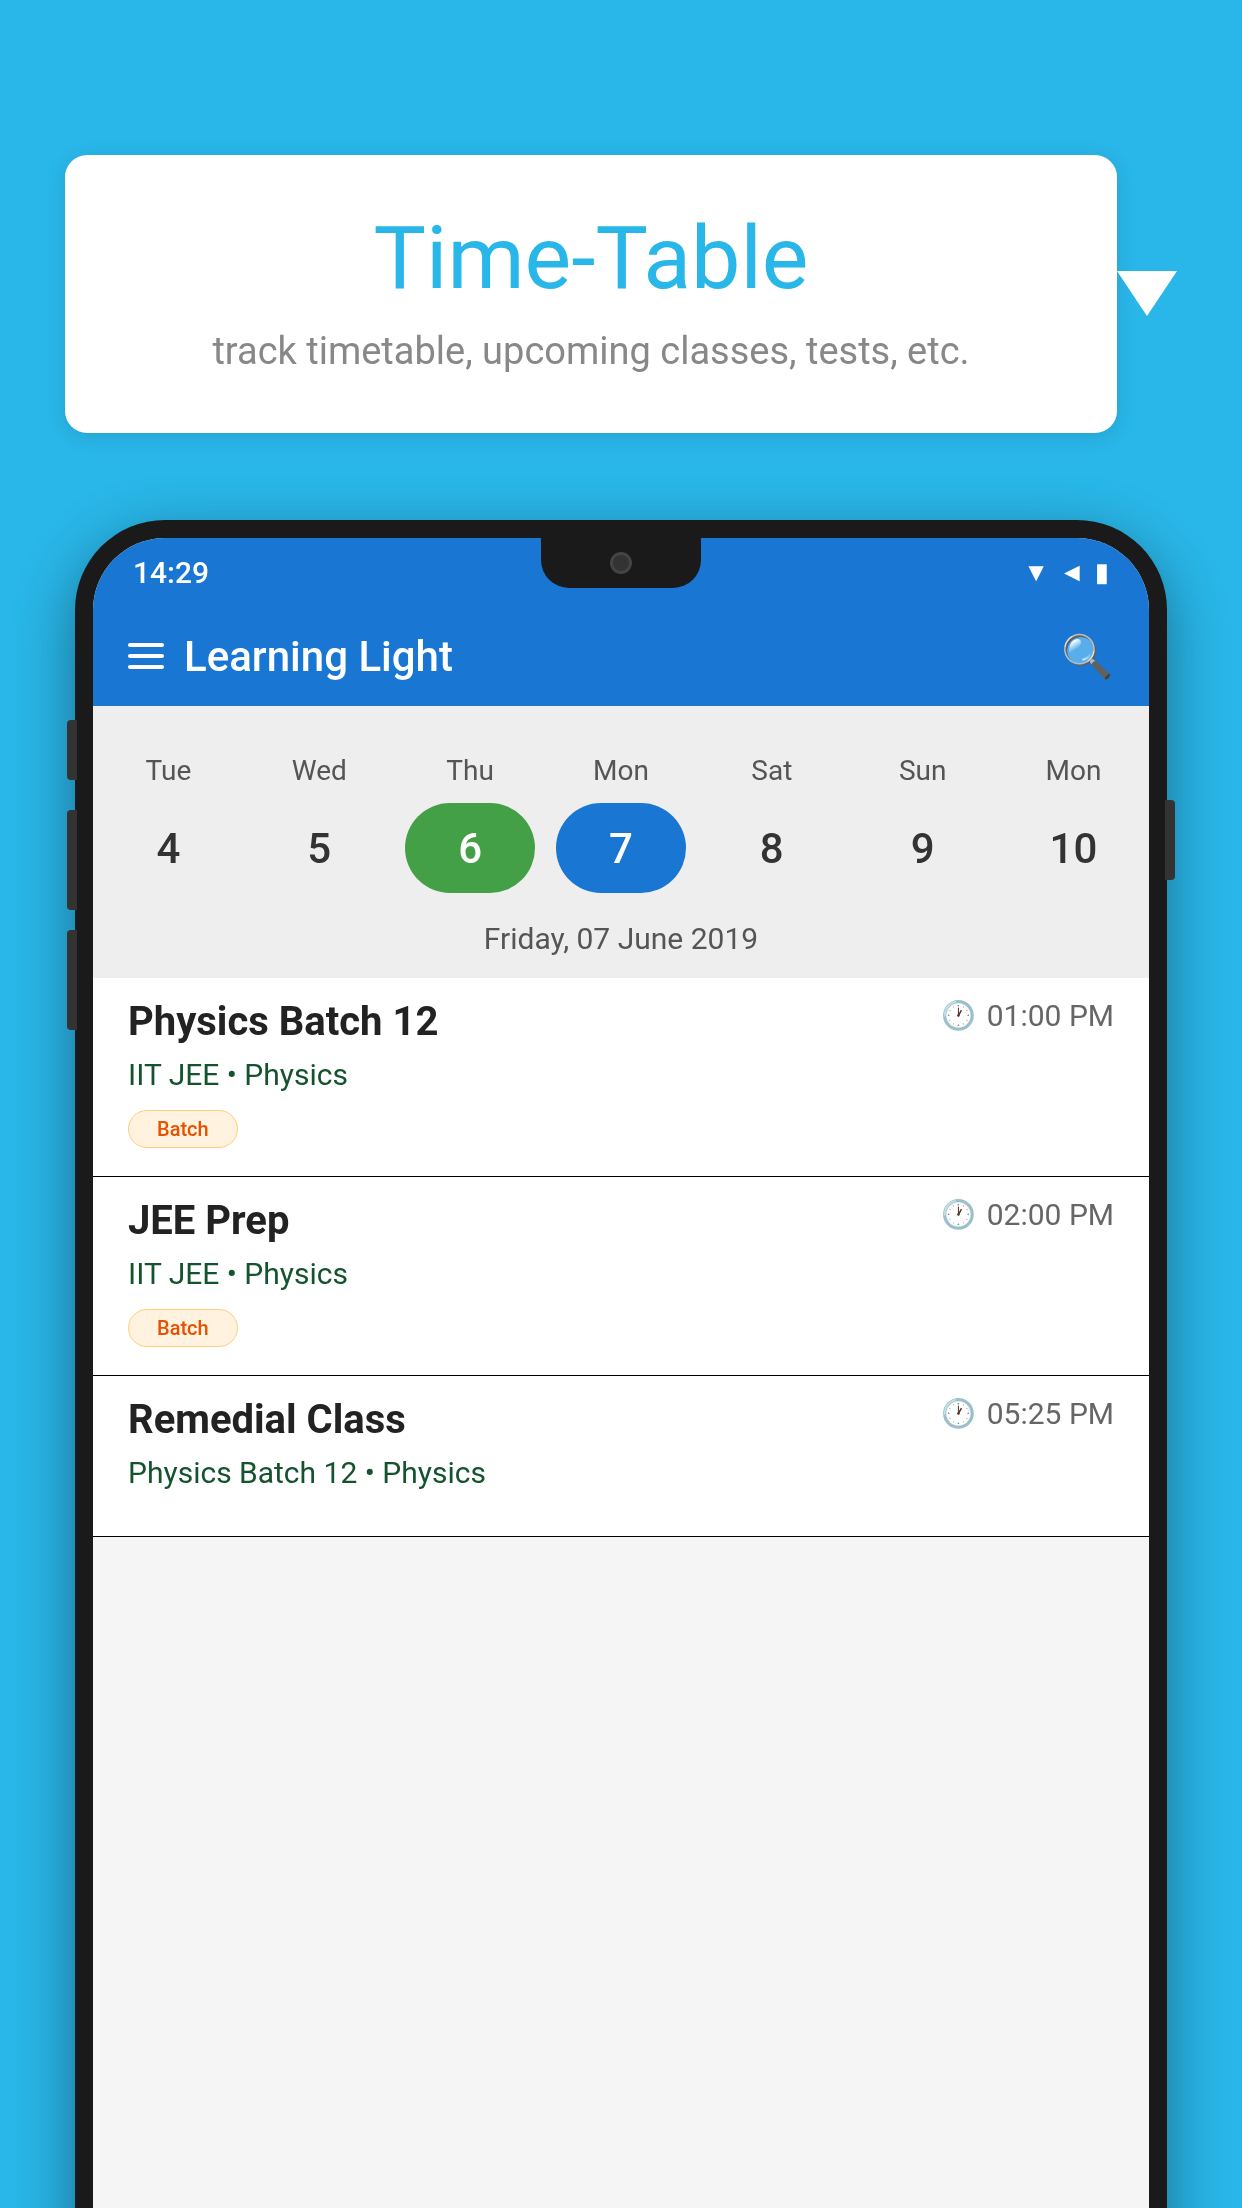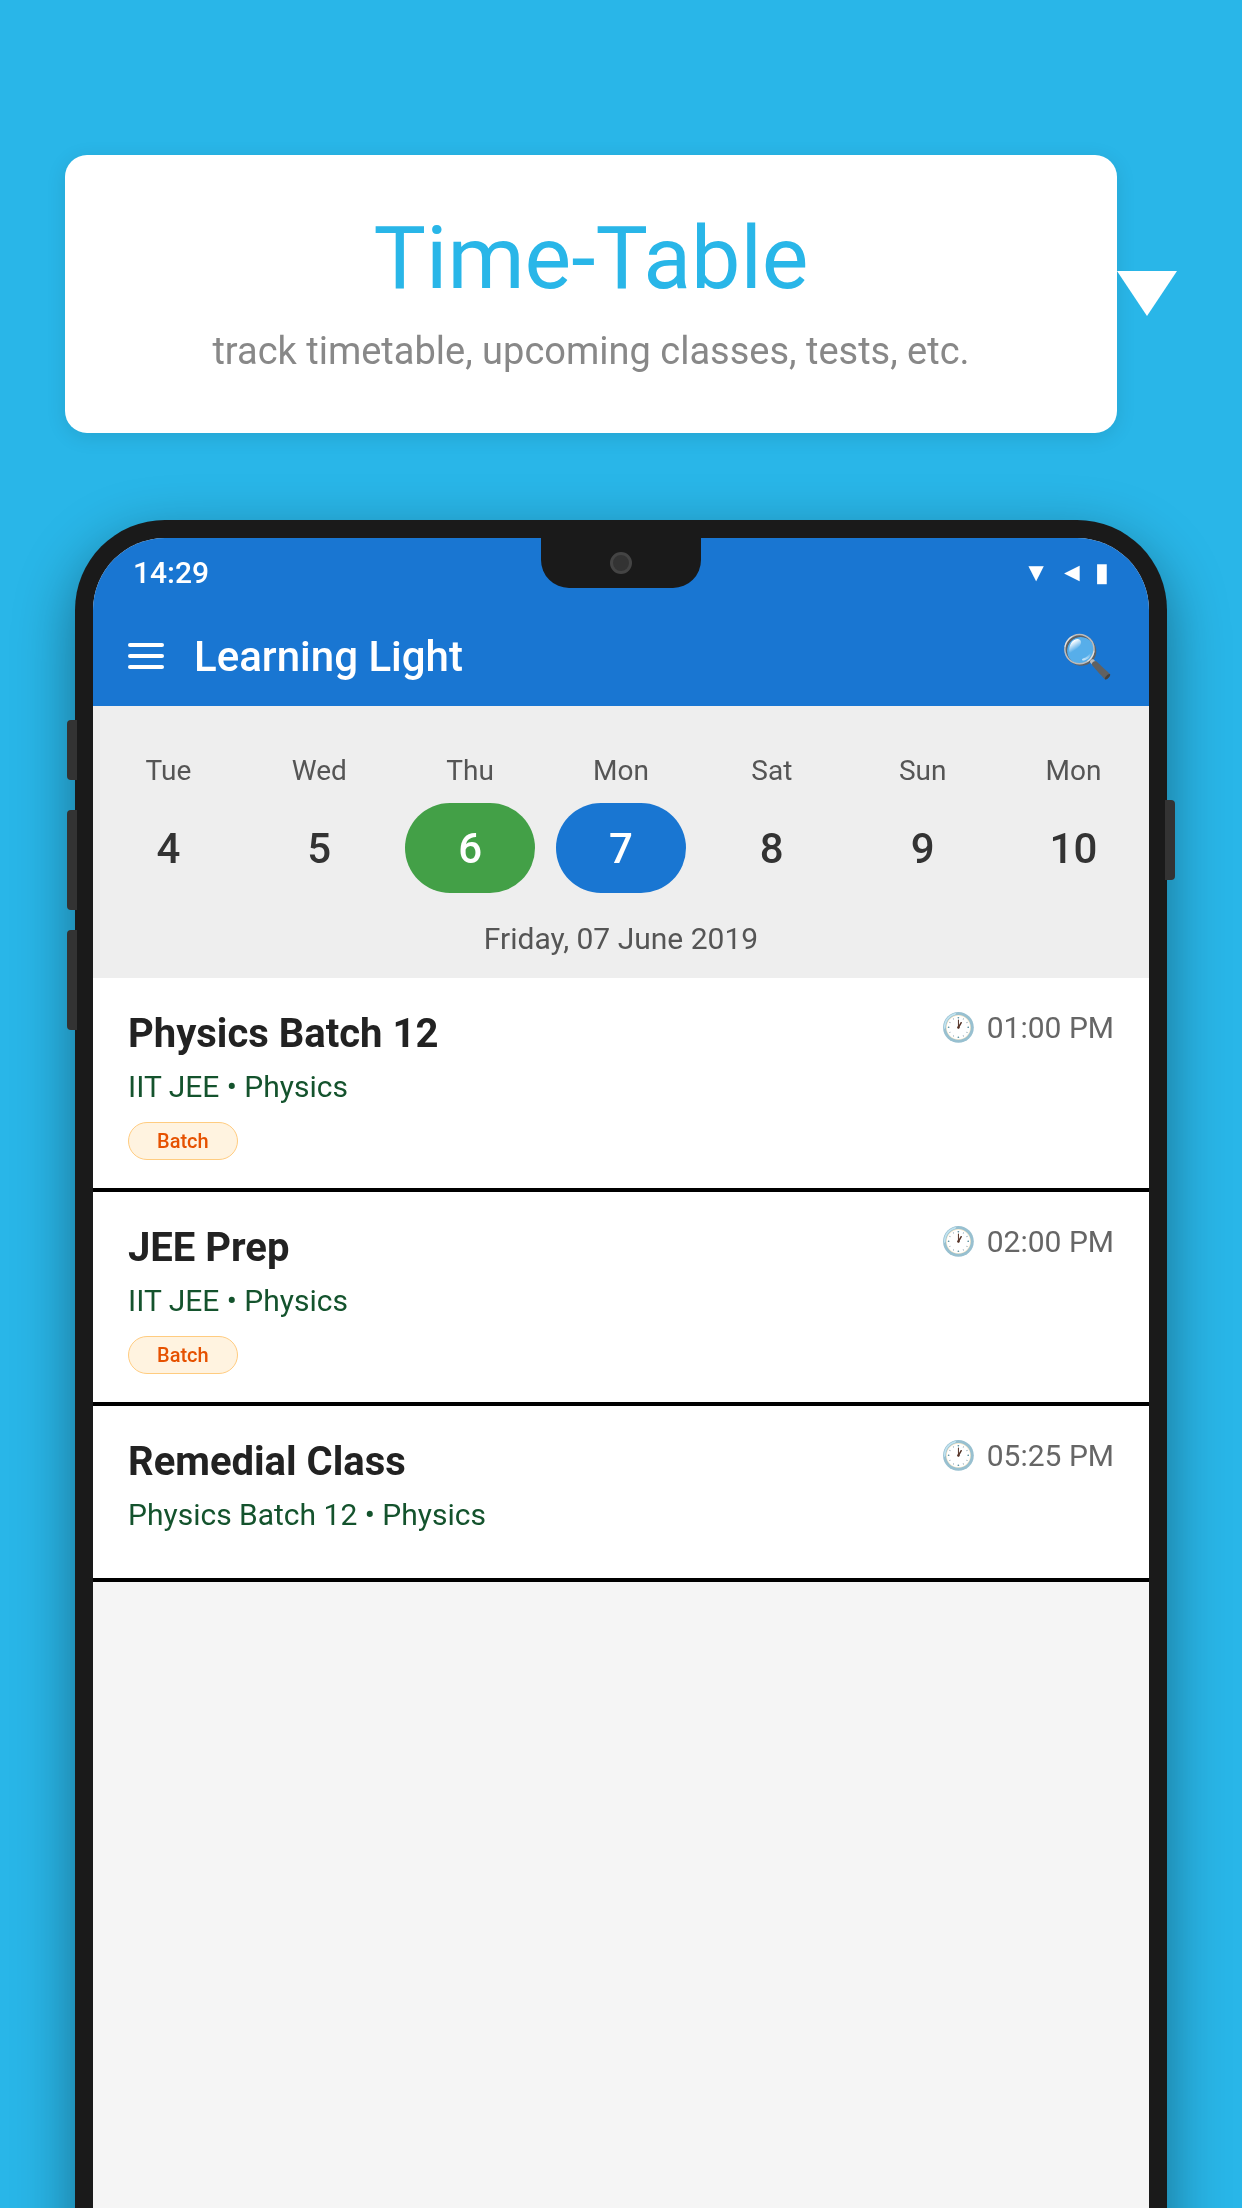--- a/index.html
+++ b/index.html
@@ -134,21 +134,21 @@
       font-size: 26px;
     }
 
     
     .app-bar {
       background: #1976D2;
       height: 100px;
       display: flex;
       align-items: center;
       padding: 0 35px;
-      gap: 30px;
+      gap: 20px;
     }
 
     .hamburger-icon {
       color: white;
       font-size: 38px;
       display: flex;
       flex-direction: column;
       gap: 7px;
       cursor: pointer;
     }
@@ -232,22 +232,22 @@
     }
 
     
     .schedule-list {
       background: white;
       overflow-y: auto;
     }
 
     .schedule-item {
       background: white;
-      padding: 32px 35px 28px;
-      border-bottom: 4px solid #000000;
+      padding: 20px 35px 28px;
+      border-bottom: 1px solid #000000;
     }
 
     .schedule-item-header {
       display: flex;
       justify-content: space-between;
       align-items: flex-start;
       margin-bottom: 12px;
     }
 
     .schedule-item-title {

